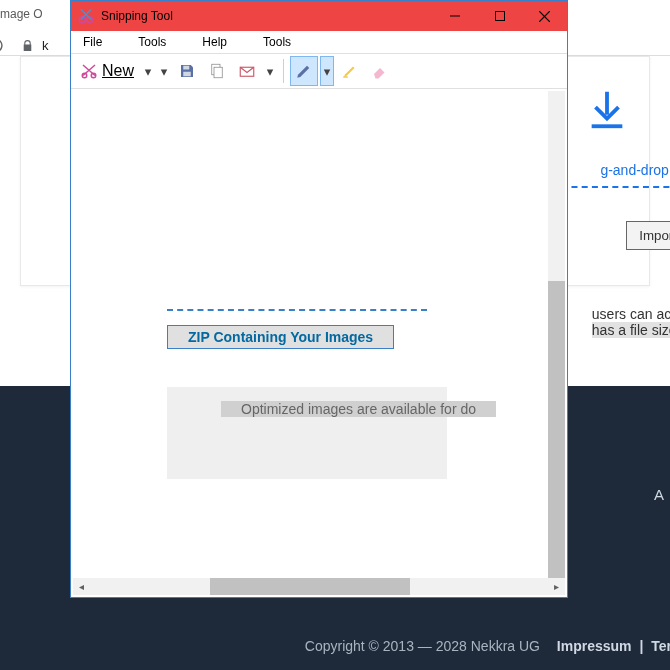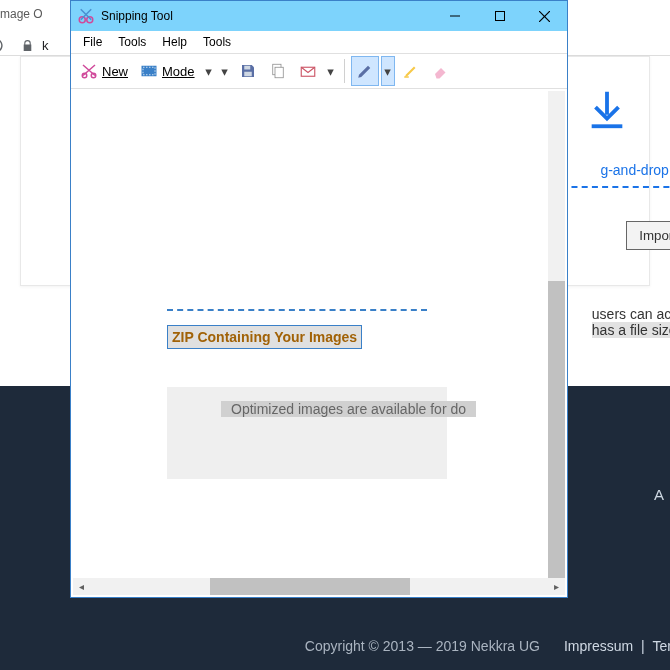--- a/index.html
+++ b/index.html
@@ -20,50 +20,50 @@
   .dashed-line { position:absolute; right:-30px; top:130px; width:200px; border-top:2px dashed #1a73e8; }
   .import-btn { position:absolute; right:-20px; top:165px; border:1px solid #666; padding:6px 12px; background:#f3f3f3; color:#333;}
 
   .hint-text { position:absolute; right:-30px; top:250px; color:#333; font-size:14px; white-space:nowrap;}
   .hint-text .hl { background:#e2e2e2; }
 
   .darkfooter { position:absolute; left:0; right:0; top:330px; bottom:0; background:#1e2a3a; color:#cfd8e3;}
   .darkfooter .about { position:absolute; right:6px; top:100px; color:#cfd8e3; font-size:15px;}
   .darkfooter .copyright { position:absolute; bottom:16px; right:130px; color:#aab4c0; font-size:14px; }
   .darkfooter .links { position:absolute; bottom:16px; right:-4px; color:#cfd8e3; font-size:14px;}
-  .darkfooter .links span { margin:0 2px; }
+  .darkfooter .links span { margin:0 2px;font-weight:bold; }
 
   
   .window { position:absolute; left:70px; top:0; width:498px; height:598px; background:#fff; border:1px solid #3a80c8; box-shadow:0 0 0 0 rgba(0,0,0,0.2);}
-  .titlebar { height:30px; display:flex; align-items:center; padding-left:6px; background:#7dd3fc;justify-content:flex-end;}
+  .titlebar { height:30px; display:flex; align-items:center; padding-left:6px; background:#ef4444;justify-content:flex-end;}
   .titlebar .appicon { width:18px; height:18px; margin-right:6px;}
   .titlebar .title { flex:1; color:#000; font-size:12px;}
   .titlebar .winbtn { width:45px; height:30px; display:flex; align-items:center; justify-content:center; color:#000;}
-  .menubar { height:22px; display:flex; align-items:center; padding-left:4px; gap:0; color:#000; font-size:12px;}
+  .menubar { height:22px; display:flex; align-items:center; padding-left:4px; gap:20px; color:#000; font-size:12px;}
   .menubar .menuitem { padding:2px 8px; }
   .toolbar { height:36px; display:flex; align-items:center; padding-left:4px; background:#fff; border-top:1px solid #e0e0e0; border-bottom:1px solid #e0e0e0; gap:2px;}
   .tbtn { height:30px; display:flex; align-items:center; padding:0 4px; border:1px solid transparent; }
   .tbtn.sel { background:#cfe6ff; border:1px solid #7fb7f0;}
-  .tbtn .lbl { text-decoration: underline; font-size:13px; margin-left:4px;}
+  .tbtn .lbl { text-decoration: underline; font-size:16px; margin-left:4px;}
   .dropdown-arrow { width:14px; display:flex; align-items:center; justify-content:center; color:#444;}
   .tdivider { width:1px; height:24px; background:#d0d0d0; margin:0 4px;}
 
   .canvas { position:absolute; top:90px; left:2px; right:2px; bottom:18px; background:#fff; overflow:hidden; }
   .canvas .vscroll-bg { position:absolute; right:0; top:0; width:17px; bottom:0; background:#f1f1f1;}
   .canvas .vthumb { position:absolute; right:0; top:190px; width:17px; height:320px; background:#c1c1c1;}
   .hscrollbar { position:absolute; left:2px; right:2px; bottom:2px; height:17px; background:#f1f1f1;}
   .hscrollbar .harrowL,.hscrollbar .harrowR {width:17px;height:17px;display:flex;align-items:center;justify-content:center;color:#606060;font-size:10px;}
   .hscrollbar .htrack {flex:1; position:relative;}
   .hscrollbar .hthumb {position:absolute; left:120px; width:200px; top:0; bottom:0; background:#c1c1c1;}
   .hscrollbar-inner{display:flex; height:100%;}
 
   .snip-dashed { position:absolute; left:94px; top:218px; width:260px; border-top:2px dashed #3a80c8;}
-  .snip-zip { position:absolute; left:94px; top:234px; border:1px solid #3a80c8; background:#e0e0e0; padding:3px 4px; font-weight:bold; color:#a16207; font-size:14px;}
+  .snip-zip { position:absolute; left:94px; top:234px; border:1px solid #3a80c8; background:#e0e0e0; padding:3px 20px; font-weight:bold; color:#0369a1; font-size:14px;}
   .snip-optbox { position:absolute; left:94px; top:296px; width:280px; height:92px; background:#efefef;}
-  .snip-optbox .opttxt { position:absolute; left:54px; top:14px; background:#d0d0d0; color:#666; font-size:14px; padding:0 10px; white-space:nowrap;}
+  .snip-optbox .opttxt { position:absolute; left:54px; top:14px; background:#d0d0d0; color:#666; font-size:14px; padding:0 20px; white-space:nowrap;}
   svg { display:block; }
 </style>
 </head>
 <body>
 
 <div class="browser-chrome">
   <div class="browser-tab">
       <span>nline Image O</span>
     </div>
   <div class="browser-addr">
@@ -93,21 +93,21 @@
   </div>
   <div class="drag-text">g-and-drop your</div>
   <div class="dashed-line"></div>
   <button class="import-btn">Import</button>
   <div class="hint-text">
     <span> users can access</span><br>
     <span class="hl">has a file size lim</span>
   </div>
   <div class="darkfooter">
     <div class="about">A</div>
-    <div class="copyright">Copyright © 2013 — 2019 Nekkra UG</div>
+    <div class="copyright">Copyright © 2013 — 2028 Nekkra UG</div>
     <div class="links">
       <span>Impressum</span><span> | </span><span>Ter</span>
     </div>
   </div>
 </div>
 
 <div class="window">
   <div class="titlebar">
     <div class="appicon">
       <svg width="18" height="18" viewBox="0 0 24 24">
@@ -143,27 +143,20 @@
   </div>
 
   <div class="toolbar">
     <div class="tbtn">
       <svg width="18" height="18" viewBox="0 0 24 24">
           <circle cx="6" cy="18" r="3" fill="none" stroke="#d04a9b" stroke-width="2"></circle>
           <circle cx="18" cy="18" r="3" fill="none" stroke="#d04a9b" stroke-width="2"></circle>
           <path d="M4 4l16 14M20 4L4 18" stroke="#d04a9b" stroke-width="2"></path>
         </svg>
       <span class="lbl">New</span>
-    </div>
-    <div class="tbtn">
-      <svg width="18" height="18" viewBox="0 0 24 24">
-          <rect x="2" y="5" width="20" height="14" fill="#3a80c8"></rect>
-          <rect x="4" y="7" width="16" height="10" fill="none" stroke="#fff" stroke-dasharray="2,2"></rect>
-        </svg>
-      <span class="lbl">Mode</span>
     </div>
     <div class="dropdown-arrow">▾</div>
     <div class="dropdown-arrow">▾</div>
     <div class="tbtn">
       <svg width="18" height="18" viewBox="0 0 24 24">
           <path d="M4 4h13l3 3v13H4z" fill="#5a6fa5"></path>
           <rect x="7" y="5" width="8" height="5" fill="#cfd8e3"></rect>
           <rect x="7" y="13" width="10" height="6" fill="#cfd8e3"></rect>
         </svg>
     </div>

